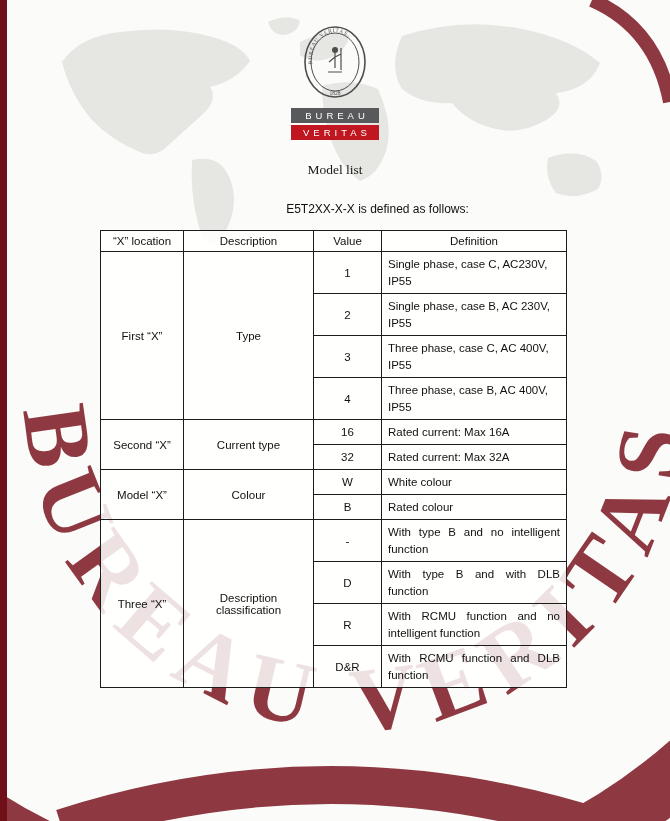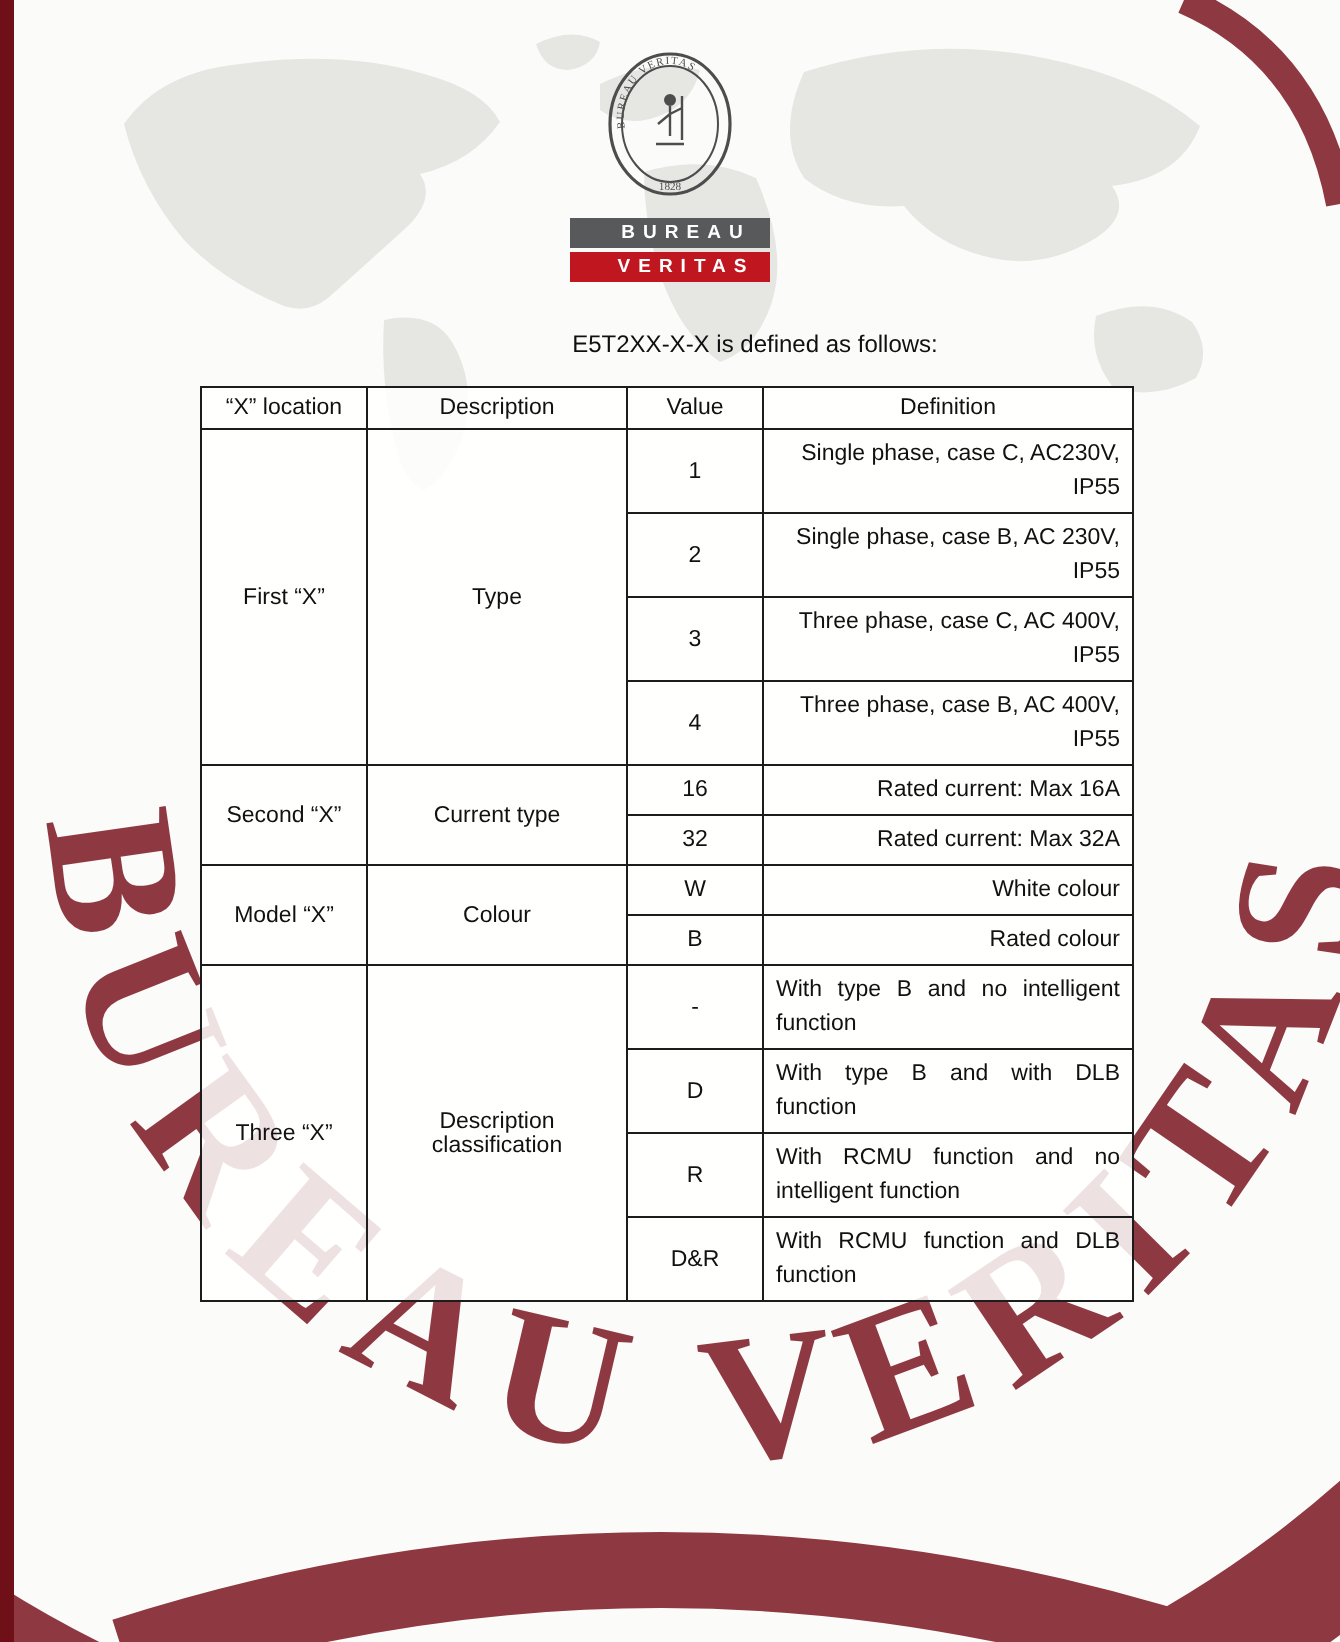--- a/index.html
+++ b/index.html
@@ -12,41 +12,41 @@
   .wm { position:absolute; left:0; top:0; z-index:0; pointer-events:none; }
   .redstrip {
     position:absolute; left:0; top:0; width:7px; height:821px;
     background:#6f1019; z-index:4;
   }
   
   .content { position:relative; z-index:2; padding-top:24px; }
   .logo { width:92px; margin:0 auto; text-align:center; }
   .bar {
     width:88px; height:15px; line-height:15px; margin:0 auto;
-    text-align:center; color:#fff; font-size:9.5px; font-weight:bold;
-    letter-spacing:4px; text-indent:4px;padding-left:12px;
+    text-align:center; color:#fff; font-size:9.5px; font-weight:normal;
+    letter-spacing:4px; text-indent:4px;
   }
   .bar.gray { background:#58595b; margin-top:4px; }
   .bar.red  { background:#c0161f; margin-top:2px; }
   .model-title {
     margin-top:22px; text-align:center;
     font-family:"Liberation Serif", serif; font-size:13.5px; color:#1a1a1a;
   }
   .intro { margin:24px 0 0 85px; font-size:12px; color:#101010;text-align:center; }
   table.model-table {
     border-collapse:collapse; margin:14px 0 0 100px; table-layout:fixed;
   }
   .model-table th, .model-table td {
     border:1px solid #1c1c1c; font-size:11.5px; color:#111;
     background:rgba(255,255,255,0.85); font-weight:normal;
   }
   .model-table th { height:18px; text-align:center; padding:1px 4px; }
   .model-table td.c { text-align:center; vertical-align:middle; padding:1px 4px; }
   .model-table td.def {
-    text-align:right; vertical-align:middle; padding:2px 6px; line-height:1.4;
+    text-align:left; vertical-align:middle; padding:2px 6px; line-height:1.4;
   }
   .model-table td.def.just { text-align:justify; }
   tr.rt td { height:37px; }
   tr.rs td { height:20px; }
 </style>
 </head>
 <body>
 
 <div class="page">
 
@@ -100,20 +100,21 @@
       </svg>
     </div>
 
     <div class="bar gray">
       <span>BUREAU</span>
     </div>
     <div class="bar red">
       <span>VERITAS</span>
     </div>
 
+    <div class="model-title">Model list</div>
 
     <div class="intro">E5T2XX-X-X is defined as follows:</div>
 
     <table class="model-table">
       <colgroup>
         <col style="width:83px">
           <col style="width:130px">
           <col style="width:68px">
           <col style="width:185px">
       </colgroup>

